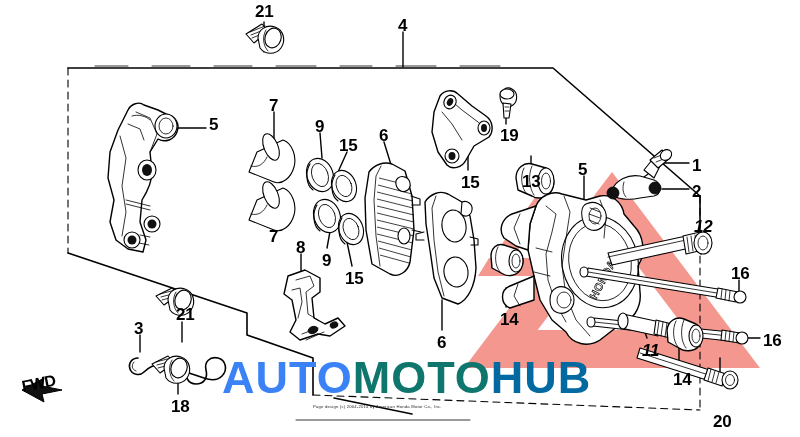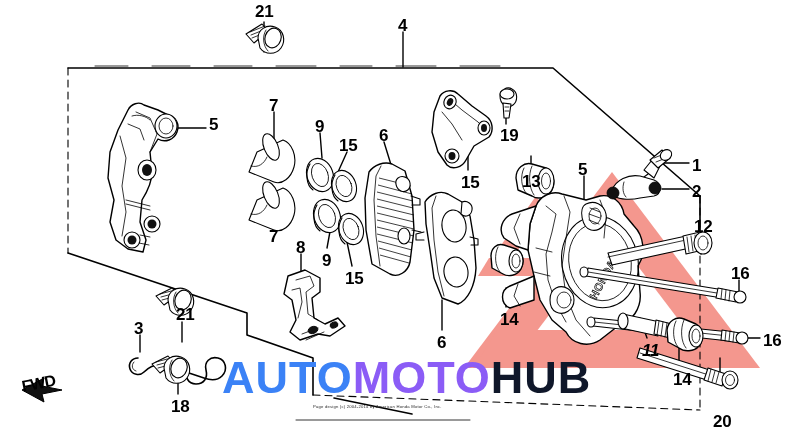--- a/index.html
+++ b/index.html
@@ -385,37 +385,37 @@
       <path d="M44,378 L22,390 L44,402 L42,394 L62,390 L42,386 Z" fill="#111" stroke="#000" stroke-width="1"></path>
     </g>
 
     <g>
       <path class="ln2" d="M334,398 L412,414" stroke-width="1.4"></path>
       <path class="thin" d="M296,420 L470,420" stroke="#000" stroke-width="0.6"></path>
     </g>
   </svg>
 
   <div class="wm-text" style="left:222px;top:355px;">
-    <span style="color:#3b82f6">AUTO</span><span style="color:#8b5cf6">MOTO</span><span style="color:#0f172a">HUB</span>
+    <span style="color:#3b82f6">AUTO</span><span style="color:#0f766e">MOTO</span><span style="color:#0369a1">HUB</span>
   </div>
 
   <div class="callout" style="left:255px;top:3px;">21</div>
   <div class="callout" style="left:398px;top:17px;">4</div>
   <div class="callout" style="left:209px;top:116px;">5</div>
   <div class="callout" style="left:269px;top:97px;">7</div>
   <div class="callout" style="left:315px;top:118px;">9</div>
   <div class="callout" style="left:339px;top:137px;">15</div>
   <div class="callout" style="left:379px;top:127px;">6</div>
   <div class="callout" style="left:461px;top:174px;">15</div>
   <div class="callout" style="left:500px;top:127px;">19</div>
   <div class="callout" style="left:522px;top:141px;margin-top:32px;">13</div>
   <div class="callout" style="left:578px;top:161px;">5</div>
   <div class="callout" style="left:692px;top:157px;">1</div>
   <div class="callout" style="left:692px;top:183px;">2</div>
-  <div class="callout" style="left:694px;top:218px;">12</div>
+  <div class="callout" style="left:694px;top:218px;font-style:italic;">12</div>
   <div class="callout" style="left:731px;top:265px;">16</div>
   <div class="callout" style="left:763px;top:332px;">16</div>
   <div class="callout" style="left:269px;top:228px;">7</div>
   <div class="callout" style="left:322px;top:252px;">9</div>
   <div class="callout" style="left:345px;top:270px;">15</div>
   <div class="callout" style="left:296px;top:239px;">8</div>
   <div class="callout" style="left:437px;top:334px;">6</div>
   <div class="callout" style="left:500px;top:311px;">14</div>
   <div class="callout" style="left:642px;top:342px;font-style:italic;">11</div>
   <div class="callout" style="left:673px;top:371px;">14</div>

